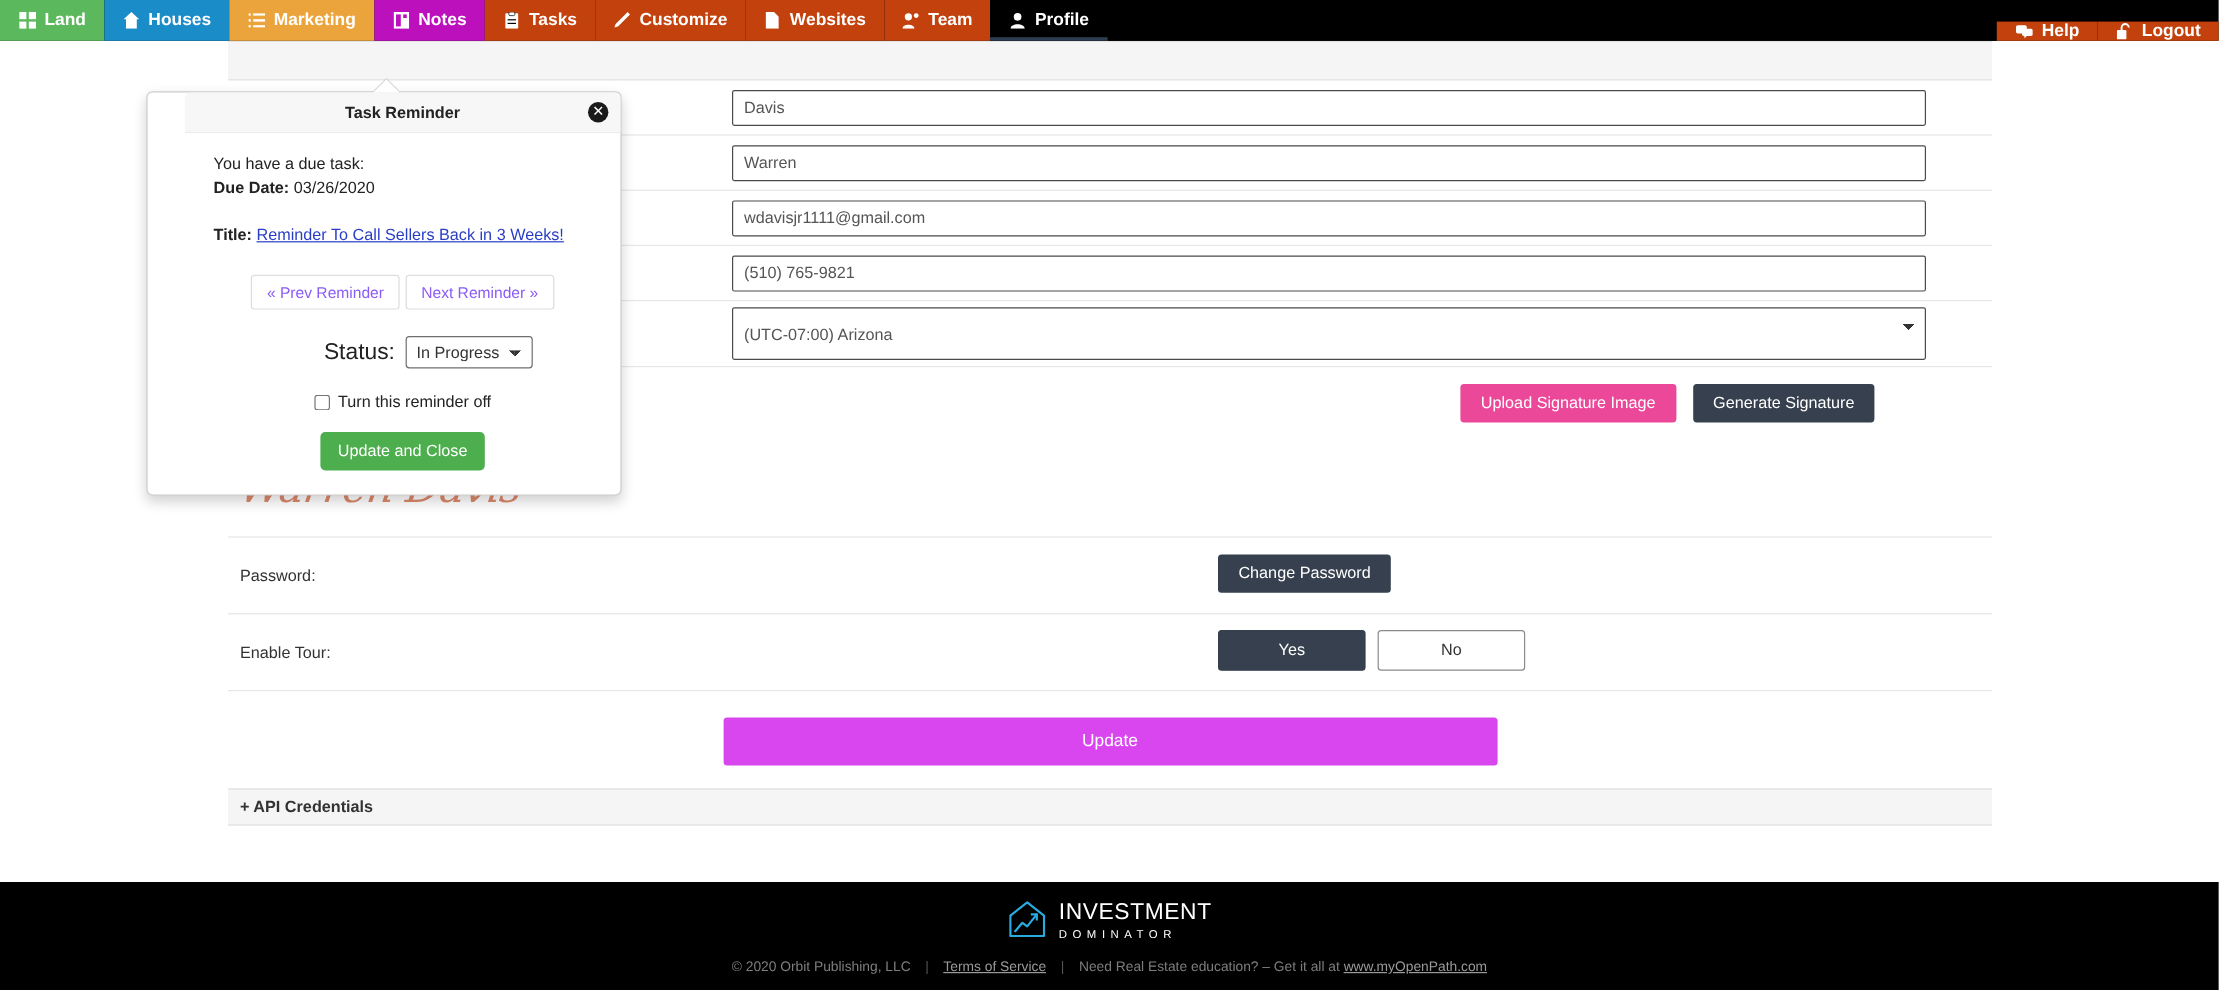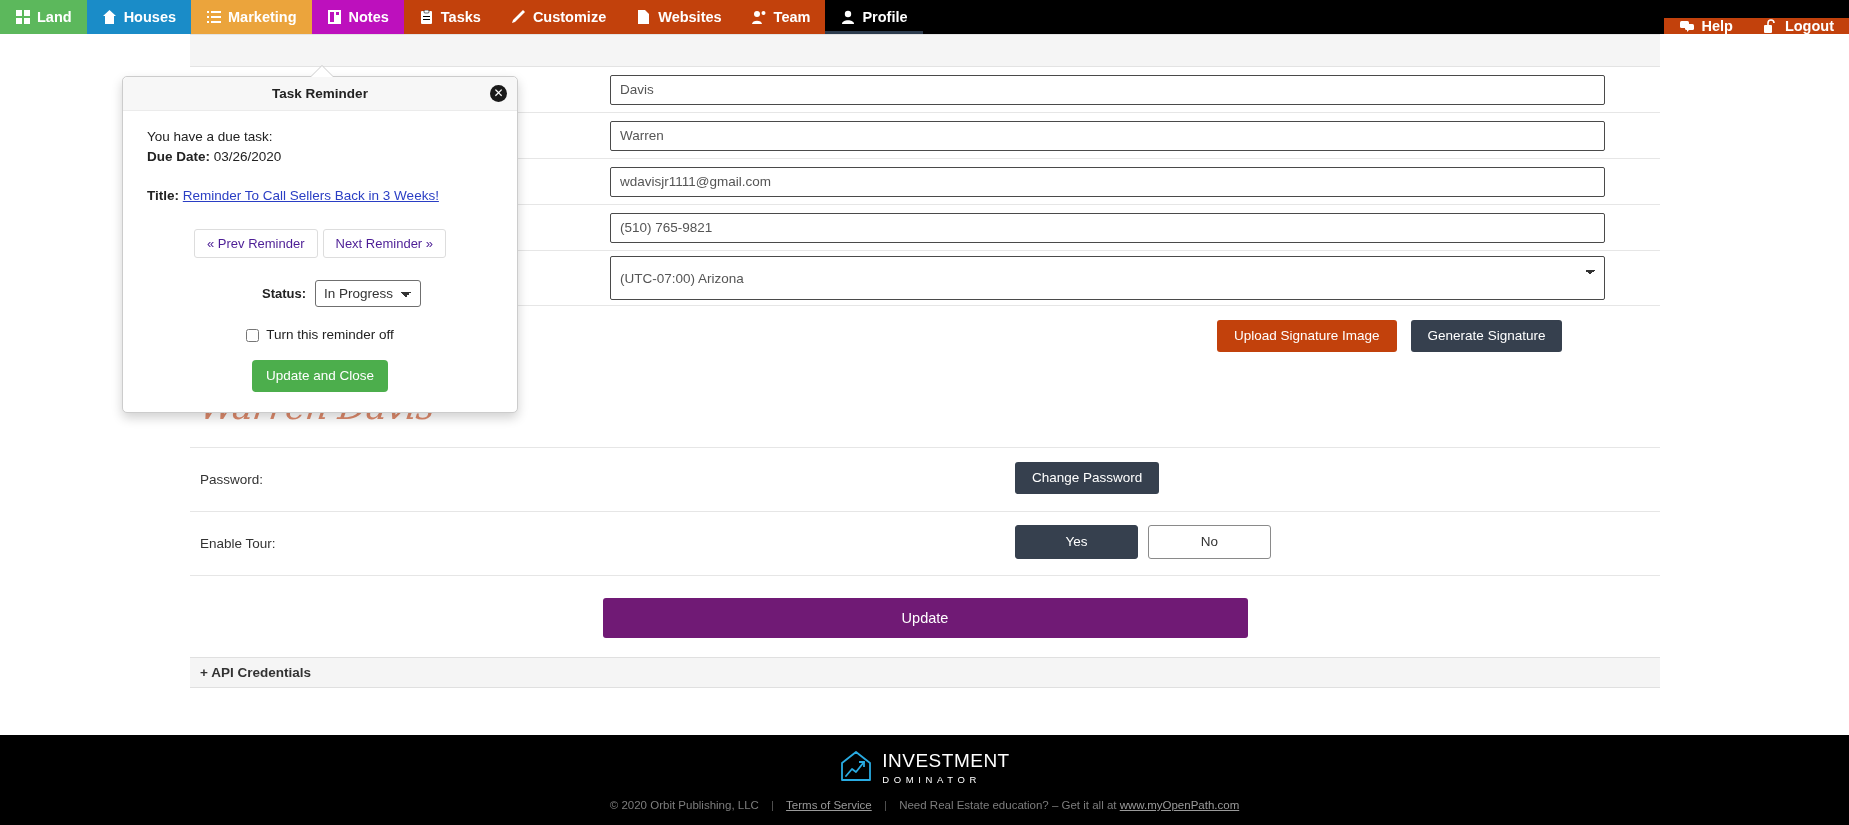--- a/index.html
+++ b/index.html
@@ -126,21 +126,21 @@
   .btn {
     font-family: "Liberation Sans", sans-serif;
     font-size: 13.5px;
     border: none;
     border-radius: 3px;
     padding: 9px 17px;
     cursor: pointer;
     color: #ffffff;
     line-height: 1;
   }
-  .btn-blue { background: #c2410c; }
+  .btn-blue { background: #ec4899; }
   .btn-dark { background: #36404e; }
 
   .sig-row {
     display: flex;
     justify-content: flex-start;
     gap: 14px;
     padding: 14px 0 14px 0;
     margin-left: 1027px;
   }
 
@@ -177,21 +177,21 @@
   .toggle-on  { background: #36404e; color: #ffffff; border: 1px solid #36404e; }
   .toggle-off { background: #ffffff; color: #333333; border: 1px solid #8a8a8a; }
 
   .update-wrap {
     display: flex;
     justify-content: center;
     padding: 22px 0 20px 0;
   }
   .btn-update {
     width: 645px;
-    background: #701a75;
+    background: #d946ef;
     color: #ffffff;
     font-size: 14.5px;
     text-align: center;
     padding: 12px 0;
     border: none;
     border-radius: 3px;
     cursor: pointer;
     font-family: "Liberation Sans", sans-serif;
   }
 
@@ -245,20 +245,21 @@
   .popover {
     position: absolute;
     left: 122px;
     top: 42px;
     width: 396px;
     background: #ffffff;
     border: 1px solid #cccccc;
     border-radius: 5px;
     box-shadow: 0 5px 11px rgba(0,0,0,0.18);
     z-index: 20;
+    padding-left: 31px;
   }
   .popover-arrow {
     position: absolute;
     top: -11px;
     left: 188px;
     width: 0; height: 0;
     border-left: 11px solid transparent;
     border-right: 11px solid transparent;
     border-bottom: 11px solid #ffffff;
     filter: drop-shadow(0 -1px 0 #cbcbcb);
@@ -300,36 +301,36 @@
   }
   .pop-nav {
     display: flex;
     justify-content: center;
     gap: 5px;
     margin-top: 26px;
   }
   .btn-ghost {
     font-family: "Liberation Sans", sans-serif;
     font-size: 13px;
-    color: #4c1d95;
+    color: #8b5cf6;
     background: #ffffff;
     border: 1px solid #dddddd;
     border-radius: 3px;
     padding: 7px 12px;
     cursor: not-allowed;
     line-height: 1;
   }
   .pop-status {
     display: flex;
     justify-content: center;
     align-items: center;
     gap: 9px;
     margin-top: 22px;
   }
-  .pop-status-label { font-size: 13px; font-weight: bold; color: #222; margin-left: 43px; }
+  .pop-status-label { font-size: 19px; font-weight: normal; color: #222; margin-left: 43px; }
   .pop-select {
     font-family: "Liberation Sans", sans-serif;
     font-size: 13.5px;
     color: #333;
     padding: 5px 26px 5px 8px;
     border: 1px solid #6f6f6f;
     border-radius: 3px;
     background: #ffffff;
     appearance: none;
     -webkit-appearance: none;

